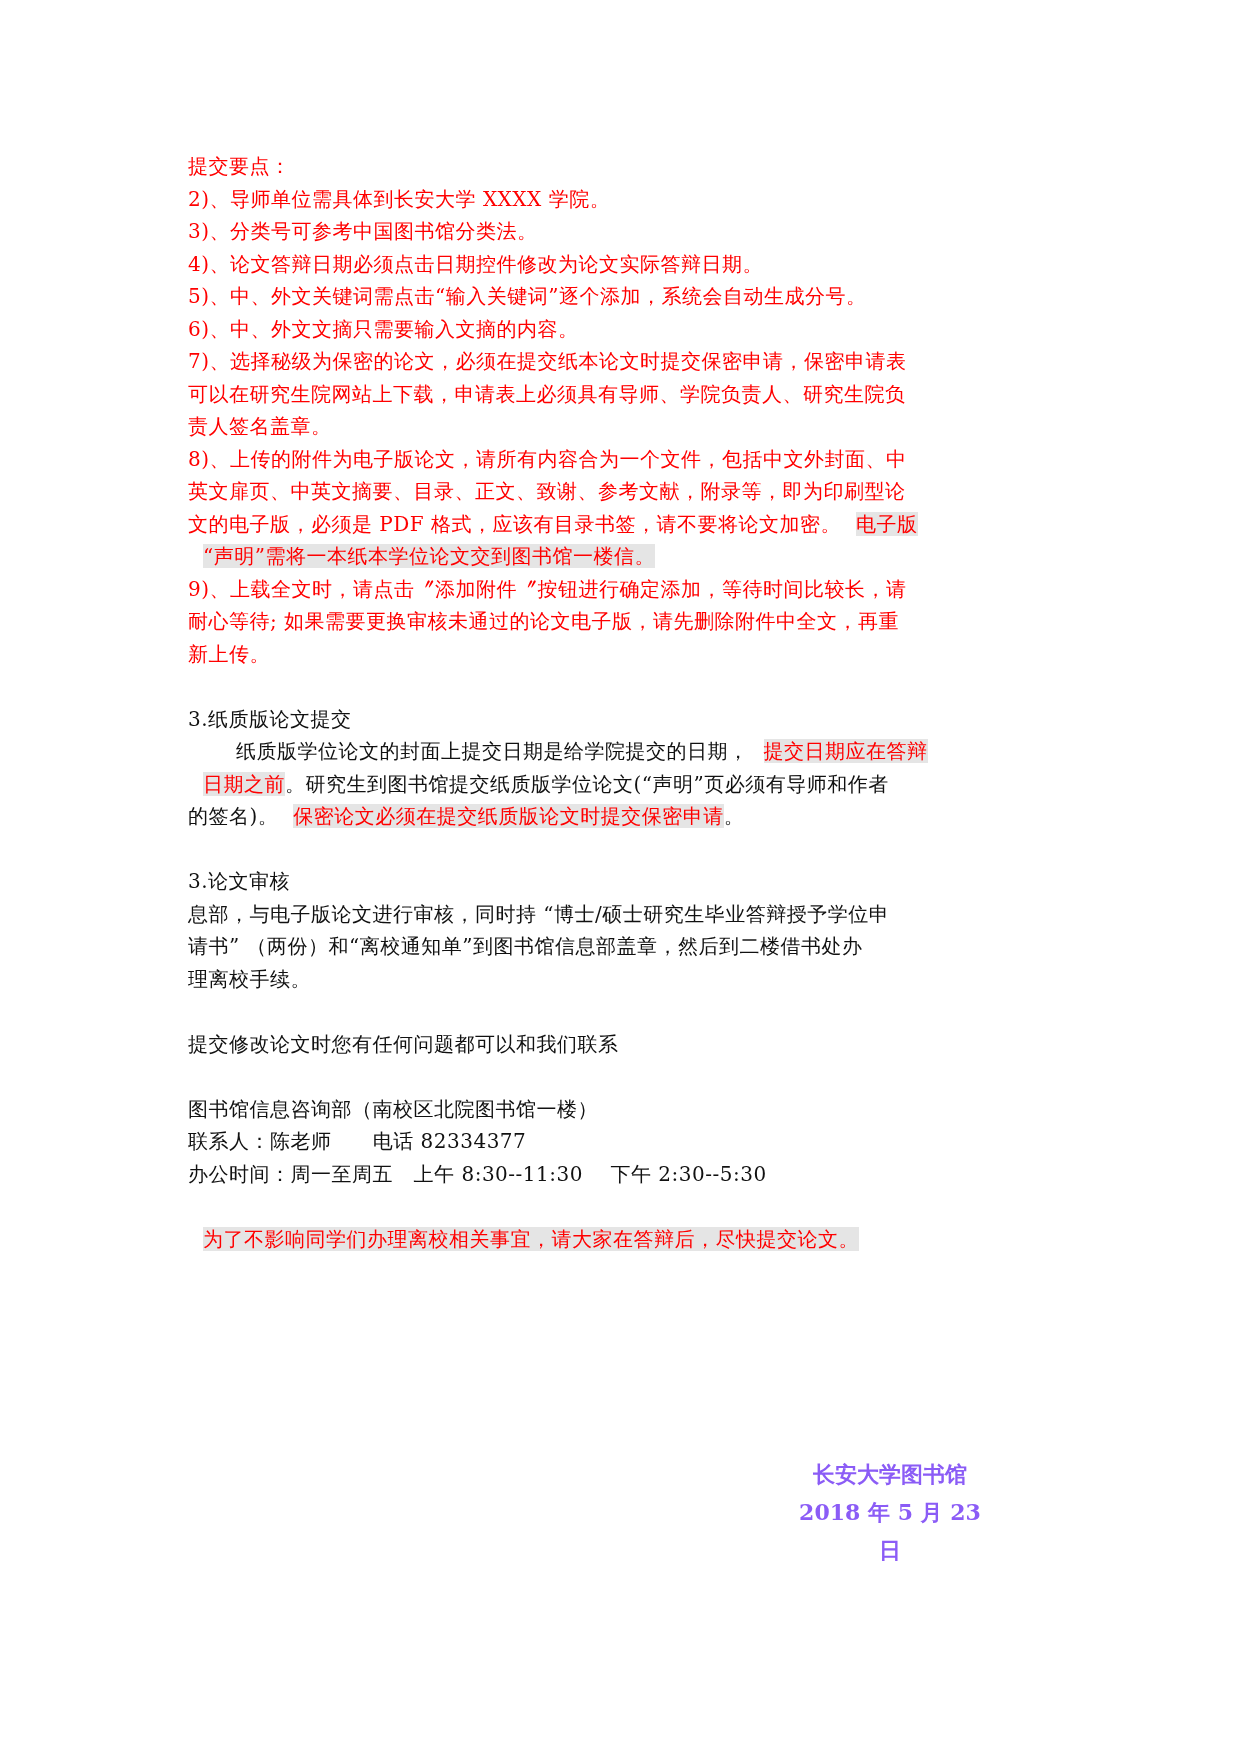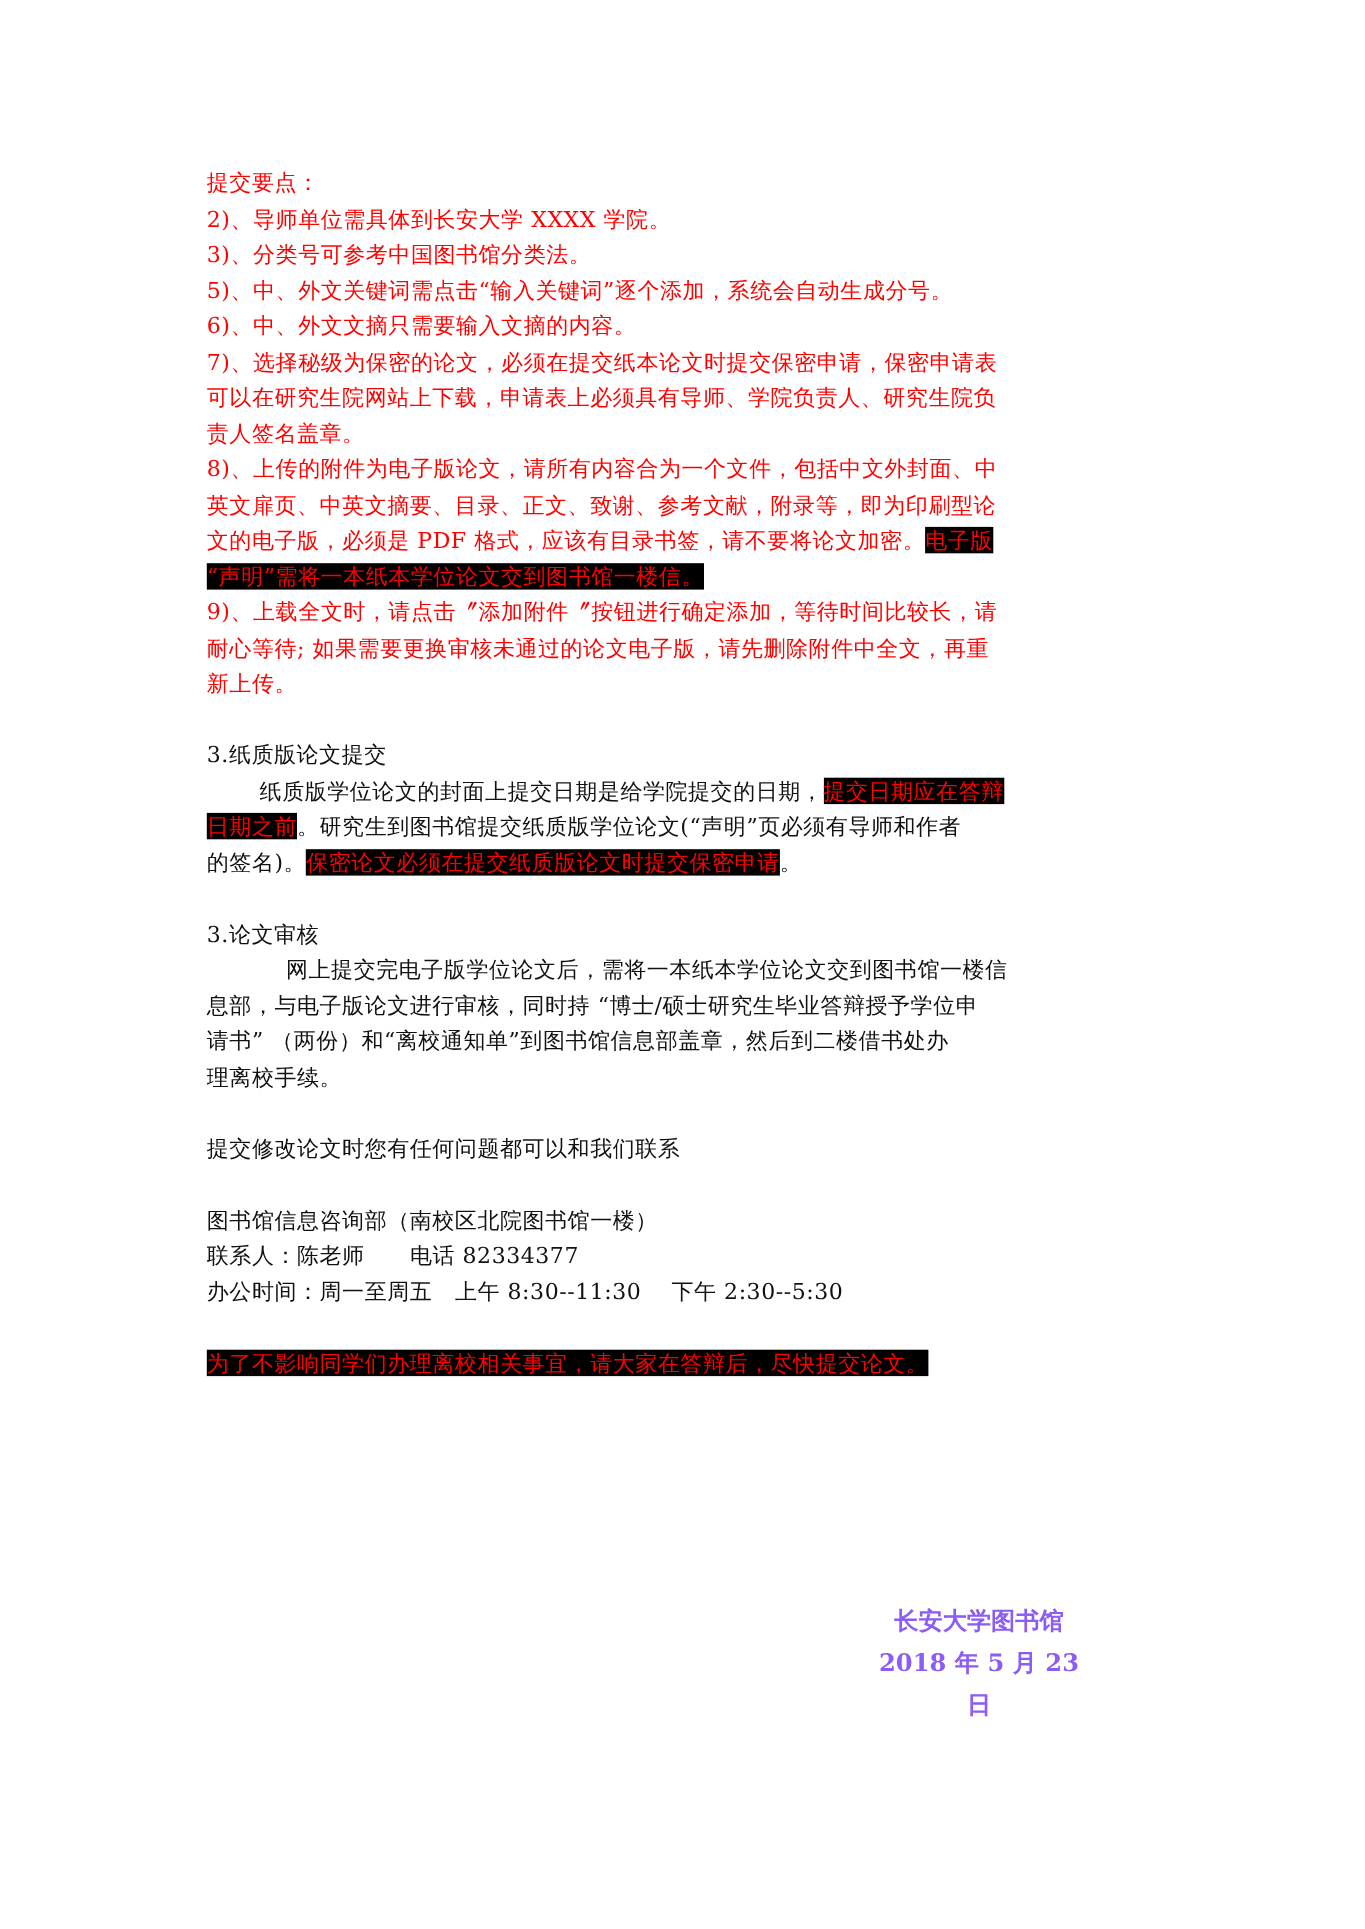--- a/index.html
+++ b/index.html
@@ -2,36 +2,37 @@
 <html><head>
 <meta charset="utf-8">
 <style>
   html, body { margin: 0; padding: 0; background: #ffffff; }
   body { width: 1241px; height: 1754px; position: relative; overflow: hidden;
          font-family: "DejaVu Serif", "Liberation Serif", serif; }
   .page { position: absolute; left: 188px; top: 150px; width: 872px; }
   .line { font-size: 20px; line-height: 32.5px; white-space: nowrap; letter-spacing: 0.5px; }
   .red { color: #ff0000; }
   .black { color: #111111; }
-  .hl { background: #000000; }
+  .hl { background: #e5e5e5; margin-left: 15px; }
   .gap { height: 32.5px; }
   .indent1 { display: inline-block; width: 48px; }
   .indent2 { display: inline-block; width: 72px; }
   .sig { position: absolute; left: 790px; top: 1455px; width: 200px; text-align: center;
          font-size: 22px; line-height: 38px; color: #8b5cf6; font-weight: bold; }
   .sig .date { font-weight: bold; }
 </style>
 </head>
 <body>
 
 <div class="page">
 
   <div class="line red">提交要点：</div>
   <div class="line red">2)、导师单位需具体到长安大学 XXXX 学院。</div>
   <div class="line red">3)、分类号可参考中国图书馆分类法。</div>
+  <div class="line red">4)、论文答辩日期必须点击日期控件修改为论文实际答辩日期。</div>
   <div class="line red">5)、中、外文关键词需点击“输入关键词”逐个添加，系统会自动生成分号。</div>
   <div class="line red">6)、中、外文文摘只需要输入文摘的内容。</div>
 
   <div class="line red">7)、选择秘级为保密的论文，必须在提交纸本论文时提交保密申请，保密申请表</div>
   <div class="line red">可以在研究生院网站上下载，申请表上必须具有导师、学院负责人、研究生院负</div>
   <div class="line red">责人签名盖章。</div>
 
   <div class="line red">8)、上传的附件为电子版论文，请所有内容合为一个文件，包括中文外封面、中</div>
   <div class="line red">英文扉页、中英文摘要、目录、正文、致谢、参考文献，附录等，即为印刷型论</div>
   <div class="line red"><span>文的电子版，必须是 PDF 格式，应该有目录书签，请不要将论文加密。</span><span class="hl">电子版</span></div>
@@ -44,21 +45,20 @@
   <div class="gap"></div>
 
   <div class="line black">3.纸质版论文提交</div>
   <div class="line black"><span class="indent1"></span><span>纸质版学位论文的封面上提交日期是给学院提交的日期，</span><span class="hl red">提交日期应在答辩</span></div>
   <div class="line black"><span class="hl red">日期之前</span><span>。研究生到图书馆提交纸质版学位论文(“声明”页必须有导师和作者</span></div>
   <div class="line black"><span>的签名)。</span><span class="hl red">保密论文必须在提交纸质版论文时提交保密申请</span><span>。</span></div>
 
   <div class="gap"></div>
 
   <div class="line black">3.论文审核</div>
-  <div class="line black"><span class="indent2"></span><span>网上提交完电子版学位论文后，需将一本纸本学位论文交到图书馆一楼信</span></div>
   <div class="line black">息部，与电子版论文进行审核，同时持 “博士/硕士研究生毕业答辩授予学位申</div>
   <div class="line black">请书” （两份）和“离校通知单”到图书馆信息部盖章，然后到二楼借书处办</div>
   <div class="line black">理离校手续。</div>
 
   <div class="gap"></div>
 
   <div class="line black">提交修改论文时您有任何问题都可以和我们联系</div>
 
   <div class="gap"></div>
 

